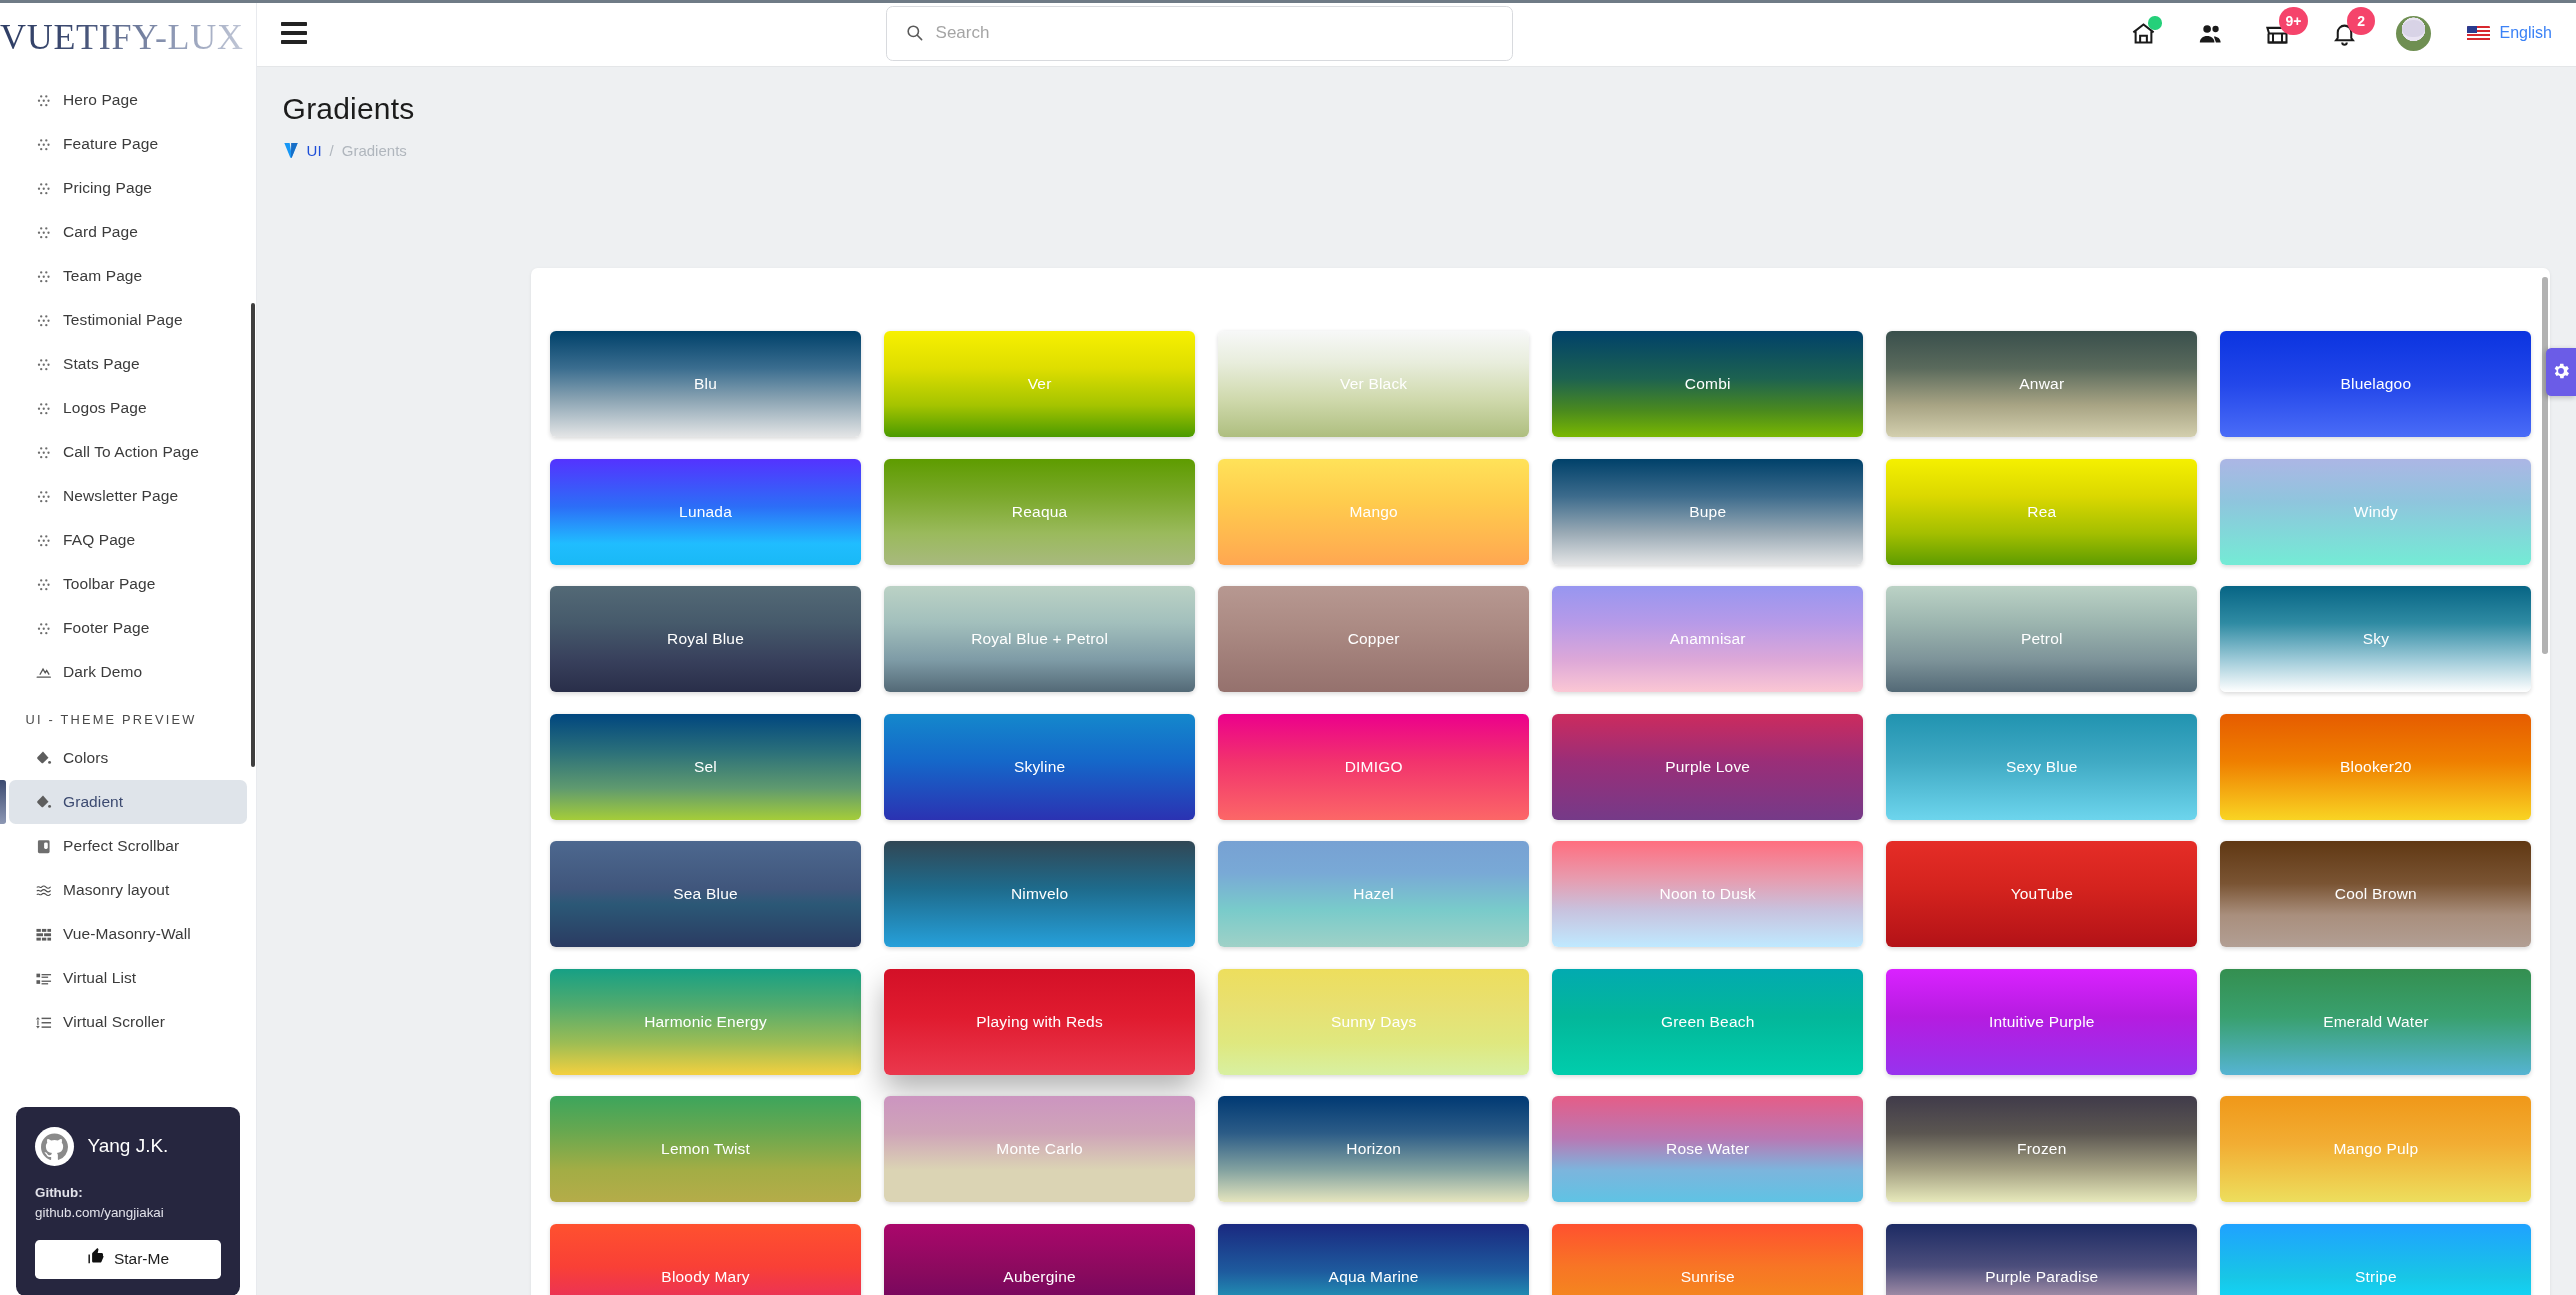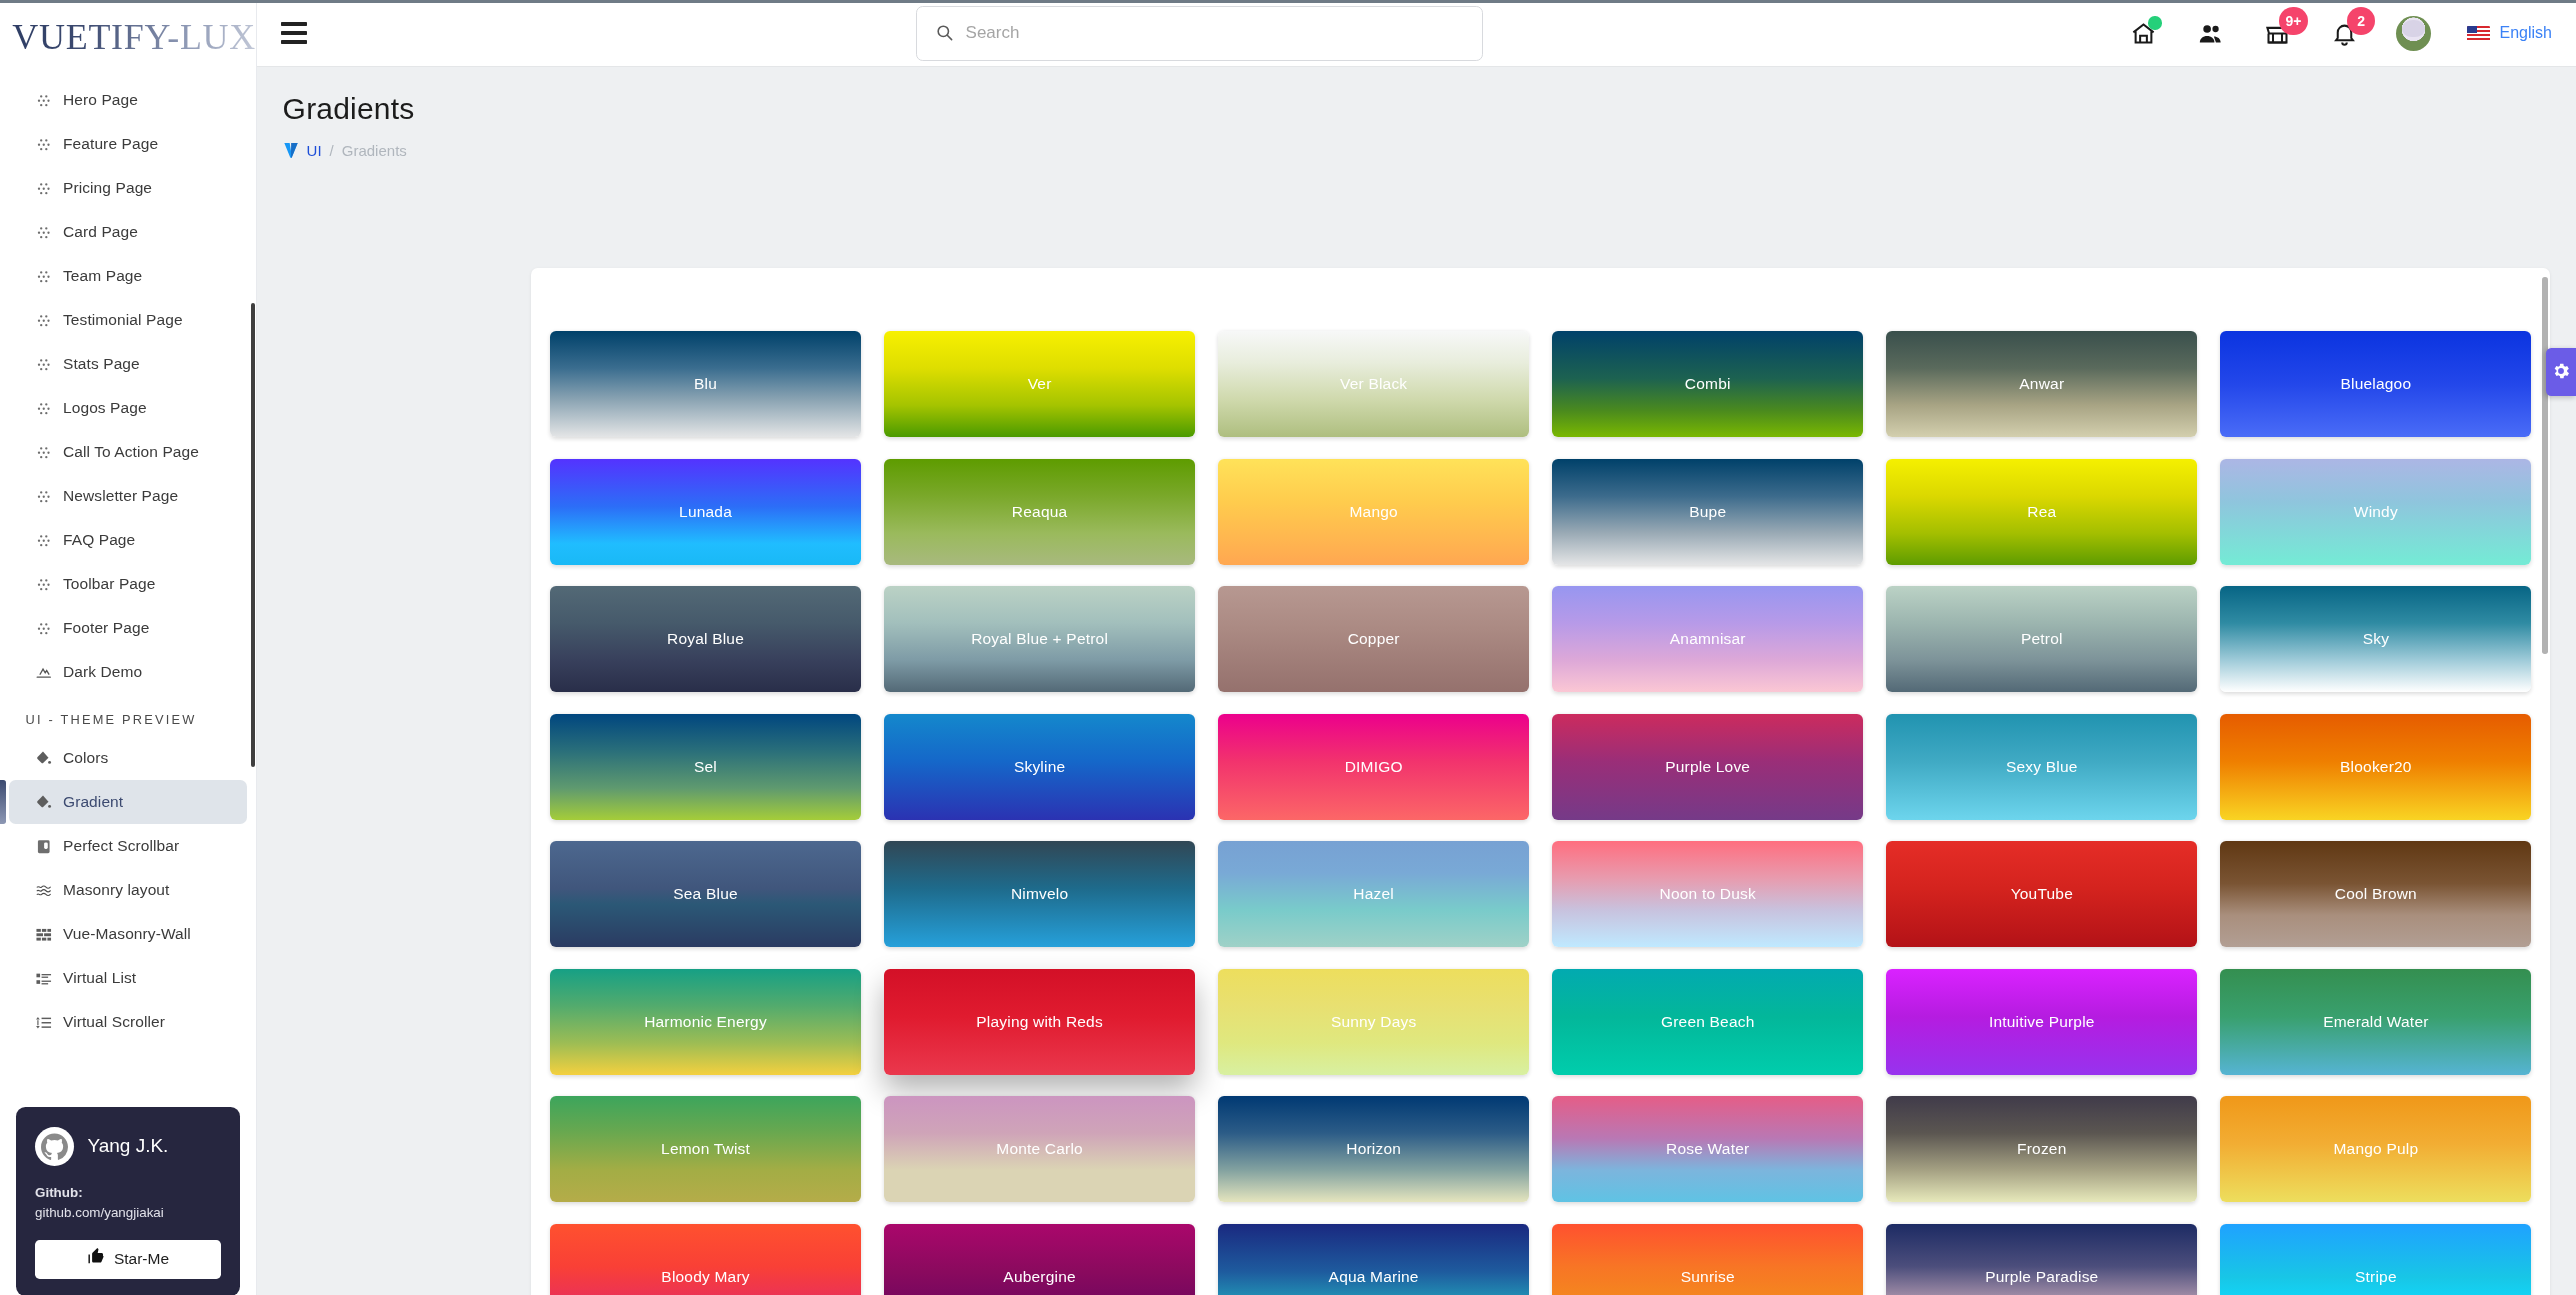--- a/index.html
+++ b/index.html
@@ -12,21 +12,21 @@
 
   
   .sidebar {
     width: 257px; height: 1296px; background: #fff;
     position: relative; flex: 0 0 257px;
     border-right: 0.7px solid #e8eaee;
     display: flex; flex-direction: column;
   }
   .brand {
     height: 73px; display: flex; align-items: center;
-    justify-content: flex-end; flex: 0 0 73px;
+    justify-content: flex-start; flex: 0 0 73px;
   }
   .brand-text {
     font-family: "Liberation Serif", serif;
     font-size: 36px; letter-spacing: 0.7px; font-weight: 400;
     background: linear-gradient(100deg, #2e3d64 0%, #3c4a70 30%, #8d98b4 70%, #c3c9d8 100%);
     -webkit-background-clip: text; background-clip: text;
     -webkit-text-fill-color: transparent; color: #3c4a70;
     white-space: nowrap;
   }
   .nav-scroll {
@@ -85,21 +85,21 @@
   .appbar {
     height: 66px; background: #fff; display: flex; align-items: center;
     padding: 0 24px 0 16px; flex: 0 0 66px;
     box-shadow: 0 0.7px 0 rgba(0,0,0,.06);
     position: relative; z-index: 4;
   }
   .hamburger { width: 38px; height: 38px; display:flex; flex-direction: column;
     justify-content:center; gap:5.4px; cursor:pointer; padding-left: 8px; }
   .hamburger span { display:block; width:25.6px; height:4px; background:#222; border-radius:0.7px; }
   .searchbox {
-    margin-left: auto; width: 567px; height: 55px; border: 0.7px solid #d8dade;
+    margin-left: auto; width: 627px; height: 55px; border: 0.7px solid #d8dade;
     border-radius: 6.7px; display: flex; align-items: center; padding: 0 17.5px; gap: 12px;
     background: #fff;
   }
   .searchbox input {
     border: none; outline: none; font-size: 17px; color: #8b8b8b;
     width: 100%; background: transparent; font-family: "Liberation Sans", sans-serif;
   }
   .searchbox input::placeholder { color: #a5a5a5; }
   .appbar-right { margin-left: auto; display: flex; align-items: center; gap: 36px; padding-left: 40px; }
   .ab-icon { position: relative; width: 31px; height: 31px; cursor: pointer;

